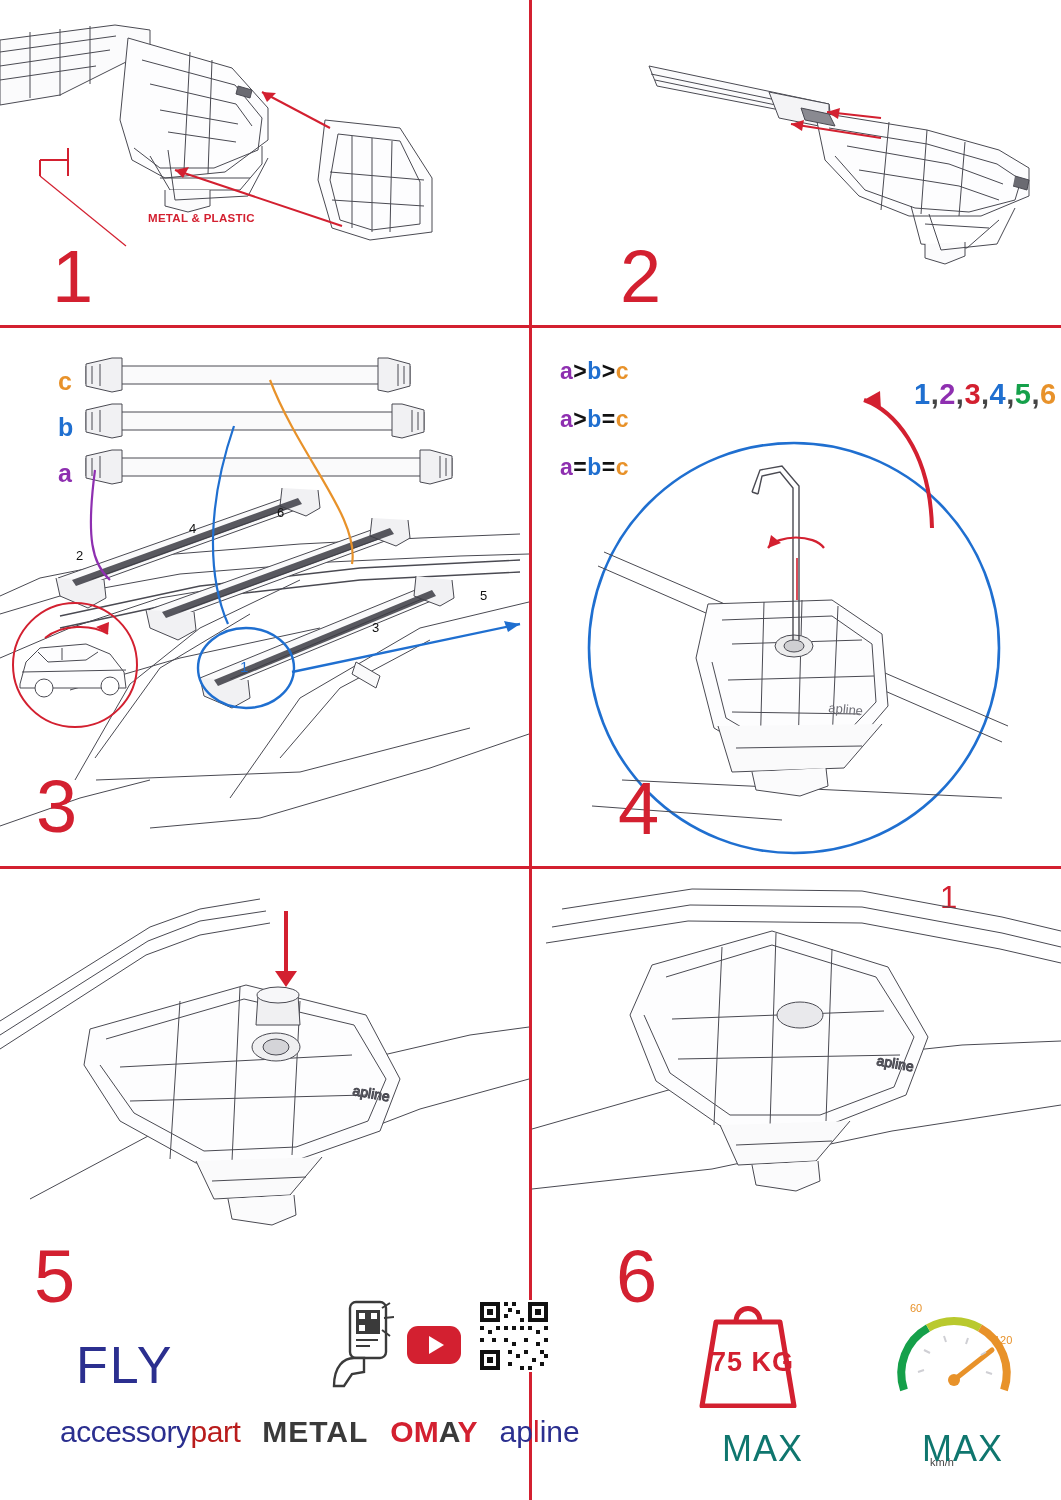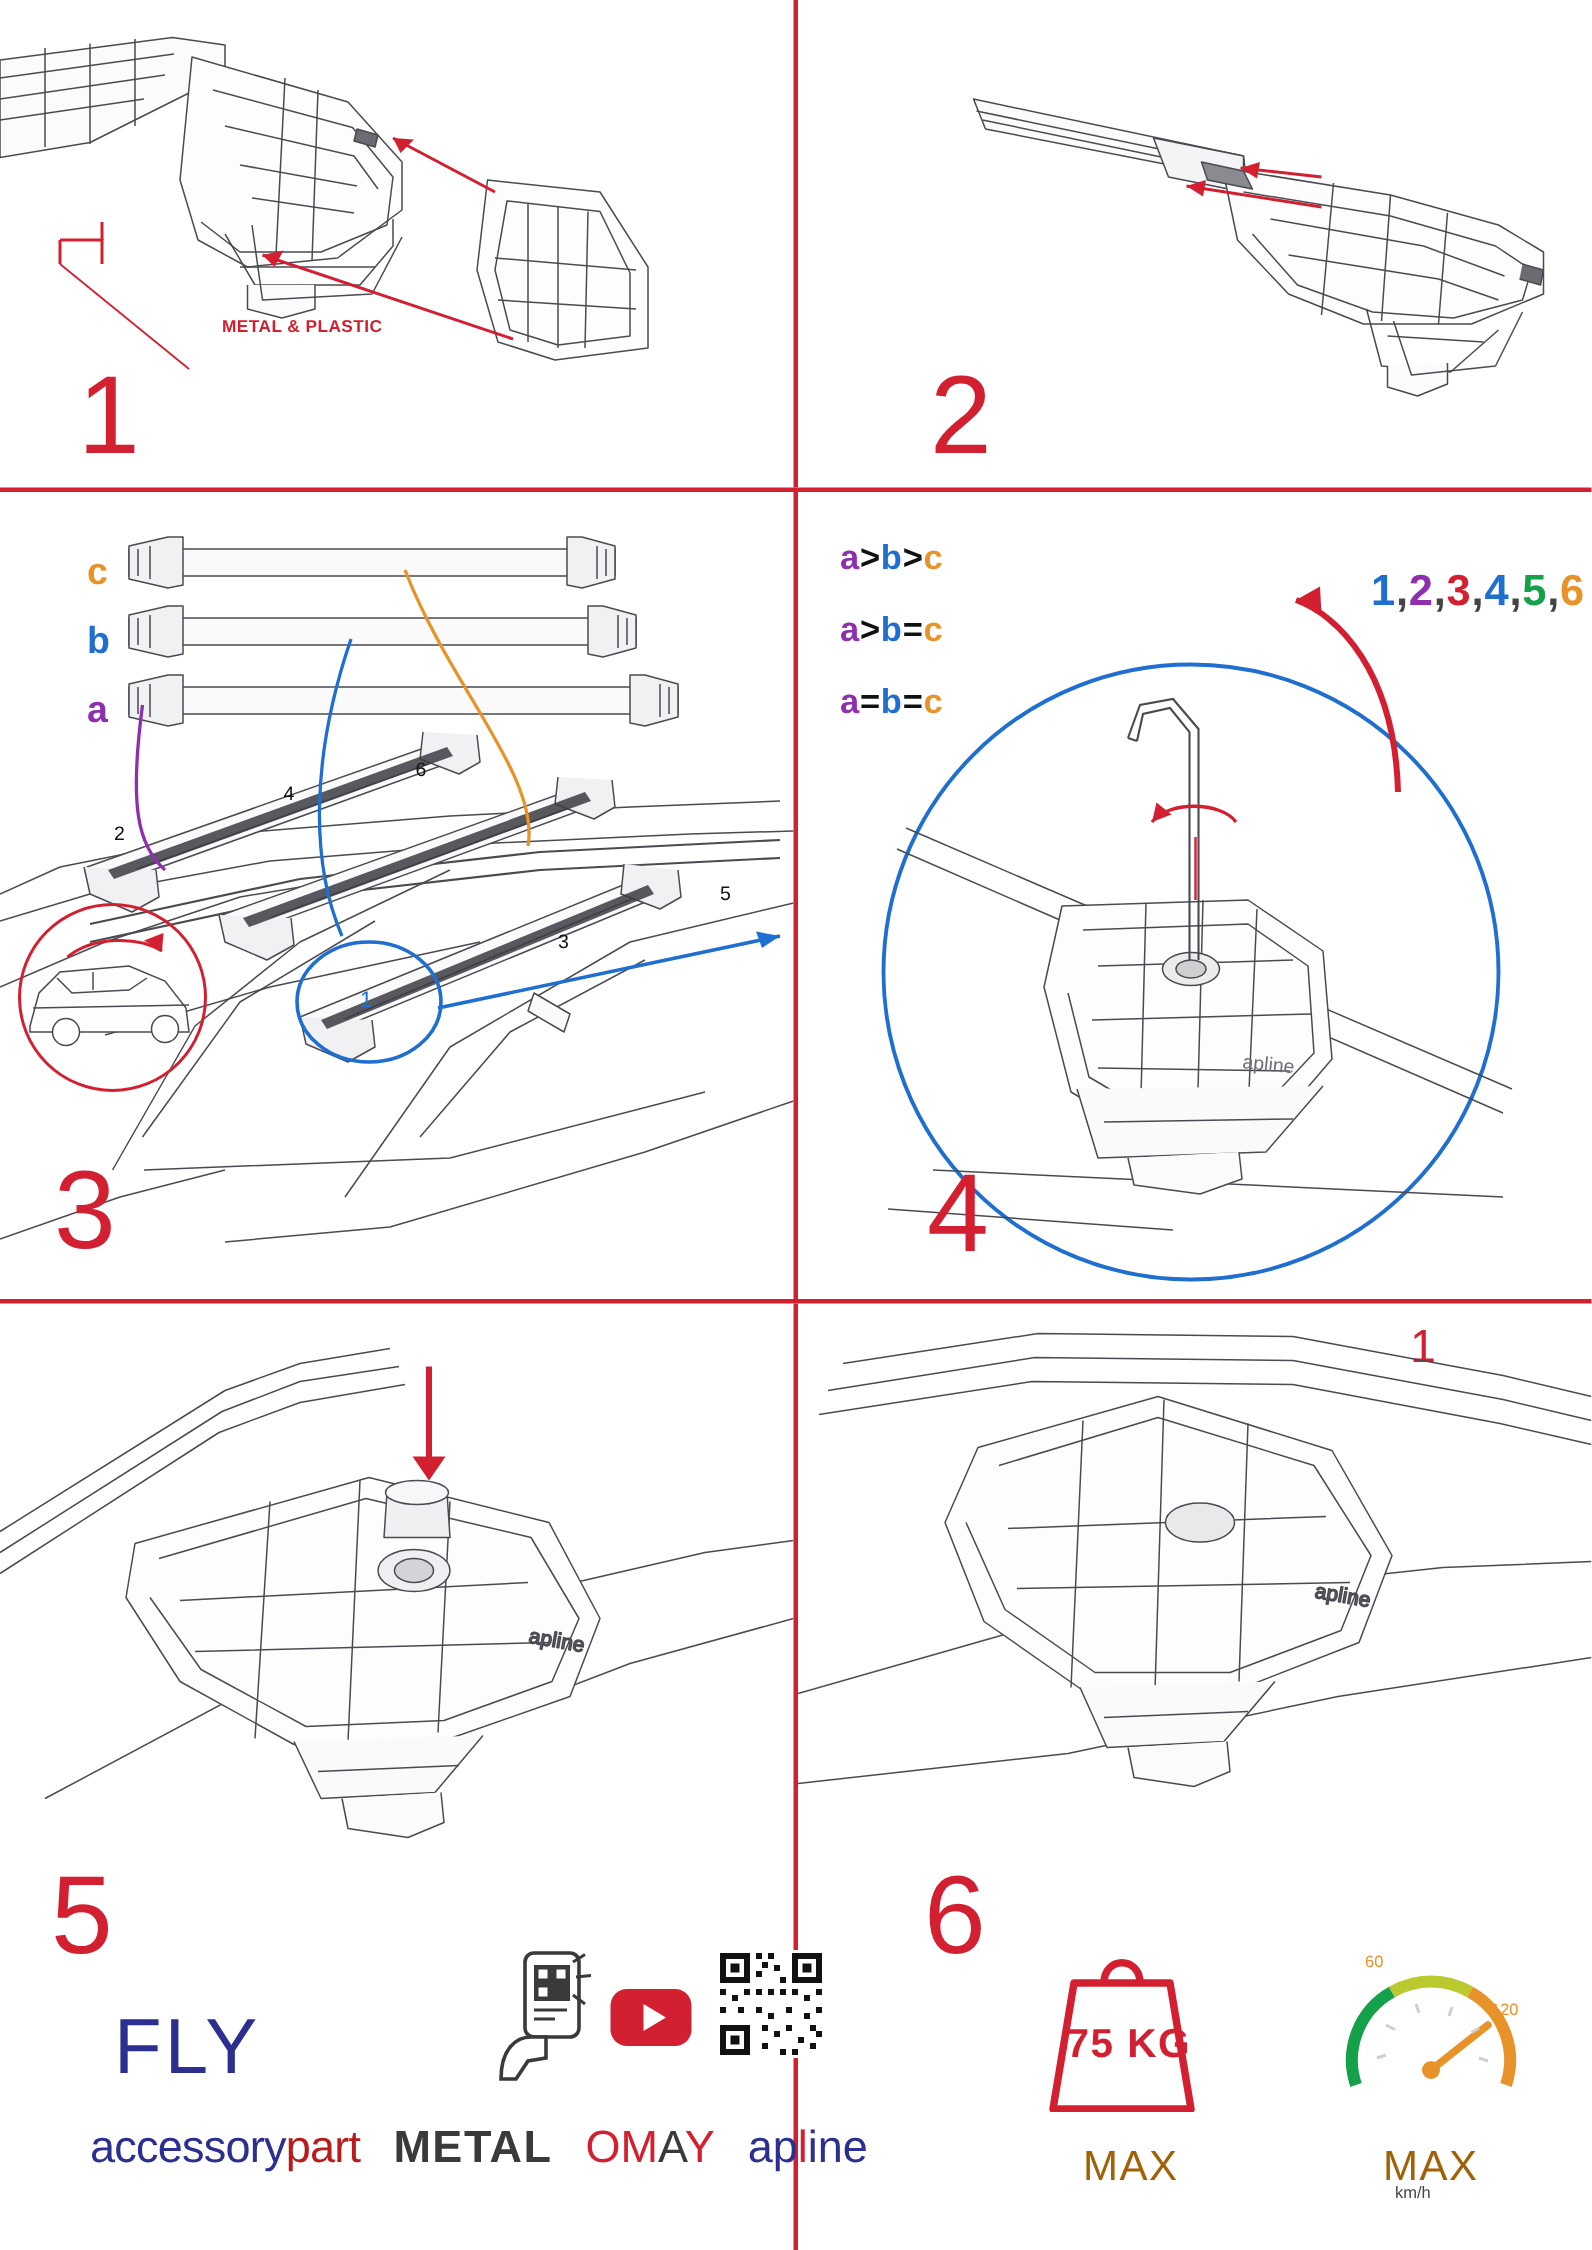--- a/index.html
+++ b/index.html
@@ -77,27 +77,27 @@
   
   .fly {
     position:absolute; left:76px; top:1335px;
     font-size:52px; letter-spacing:2px; color:#2b2f8f;
     font-family:"Liberation Sans", sans-serif; font-weight:400;
   }
   .brandrow { position:absolute; left:60px; top:1415px; display:flex; align-items:baseline; gap:22px; }
   .b-accessory { font-size:30px; color:#2b2f8f; letter-spacing:-.5px; }
   .b-accessory .part { color:#b91c1c; }
   .b-omad { font-size:30px; font-weight:bold; color:#3a3a3a; letter-spacing:1px; }
-  .b-omay { font-size:30px; font-weight:normal; color:#d32030; letter-spacing:0px; }
+  .b-omay { font-size:30px; font-weight:bold; color:#d32030; letter-spacing:0px; }
   .b-omay .a { color:#3a3a3a; }
   .b-apline { font-size:30px; color:#2b2f8f; letter-spacing:0px; }
   .b-apline .l { color:#d32030; }
 
   
-  .maxlabel { position:absolute; font-size:28px; color:#a16207; letter-spacing:1px; }
+  .maxlabel { position:absolute; font-size:36px; color:#0f766e; letter-spacing:1px; }
   .kgtext { position:absolute; font-size:27px; font-weight:bold; color:#d32030; letter-spacing:1px; }
   .kmh { position:absolute; font-size:11px; color:#444; }
   .spd-num { position:absolute; font-size:11px; color:#e8922a; }
 
   svg { display:block; }
   .ov { position:absolute; left:0; top:0; }
 </style>
 </head>
 <body>
 

